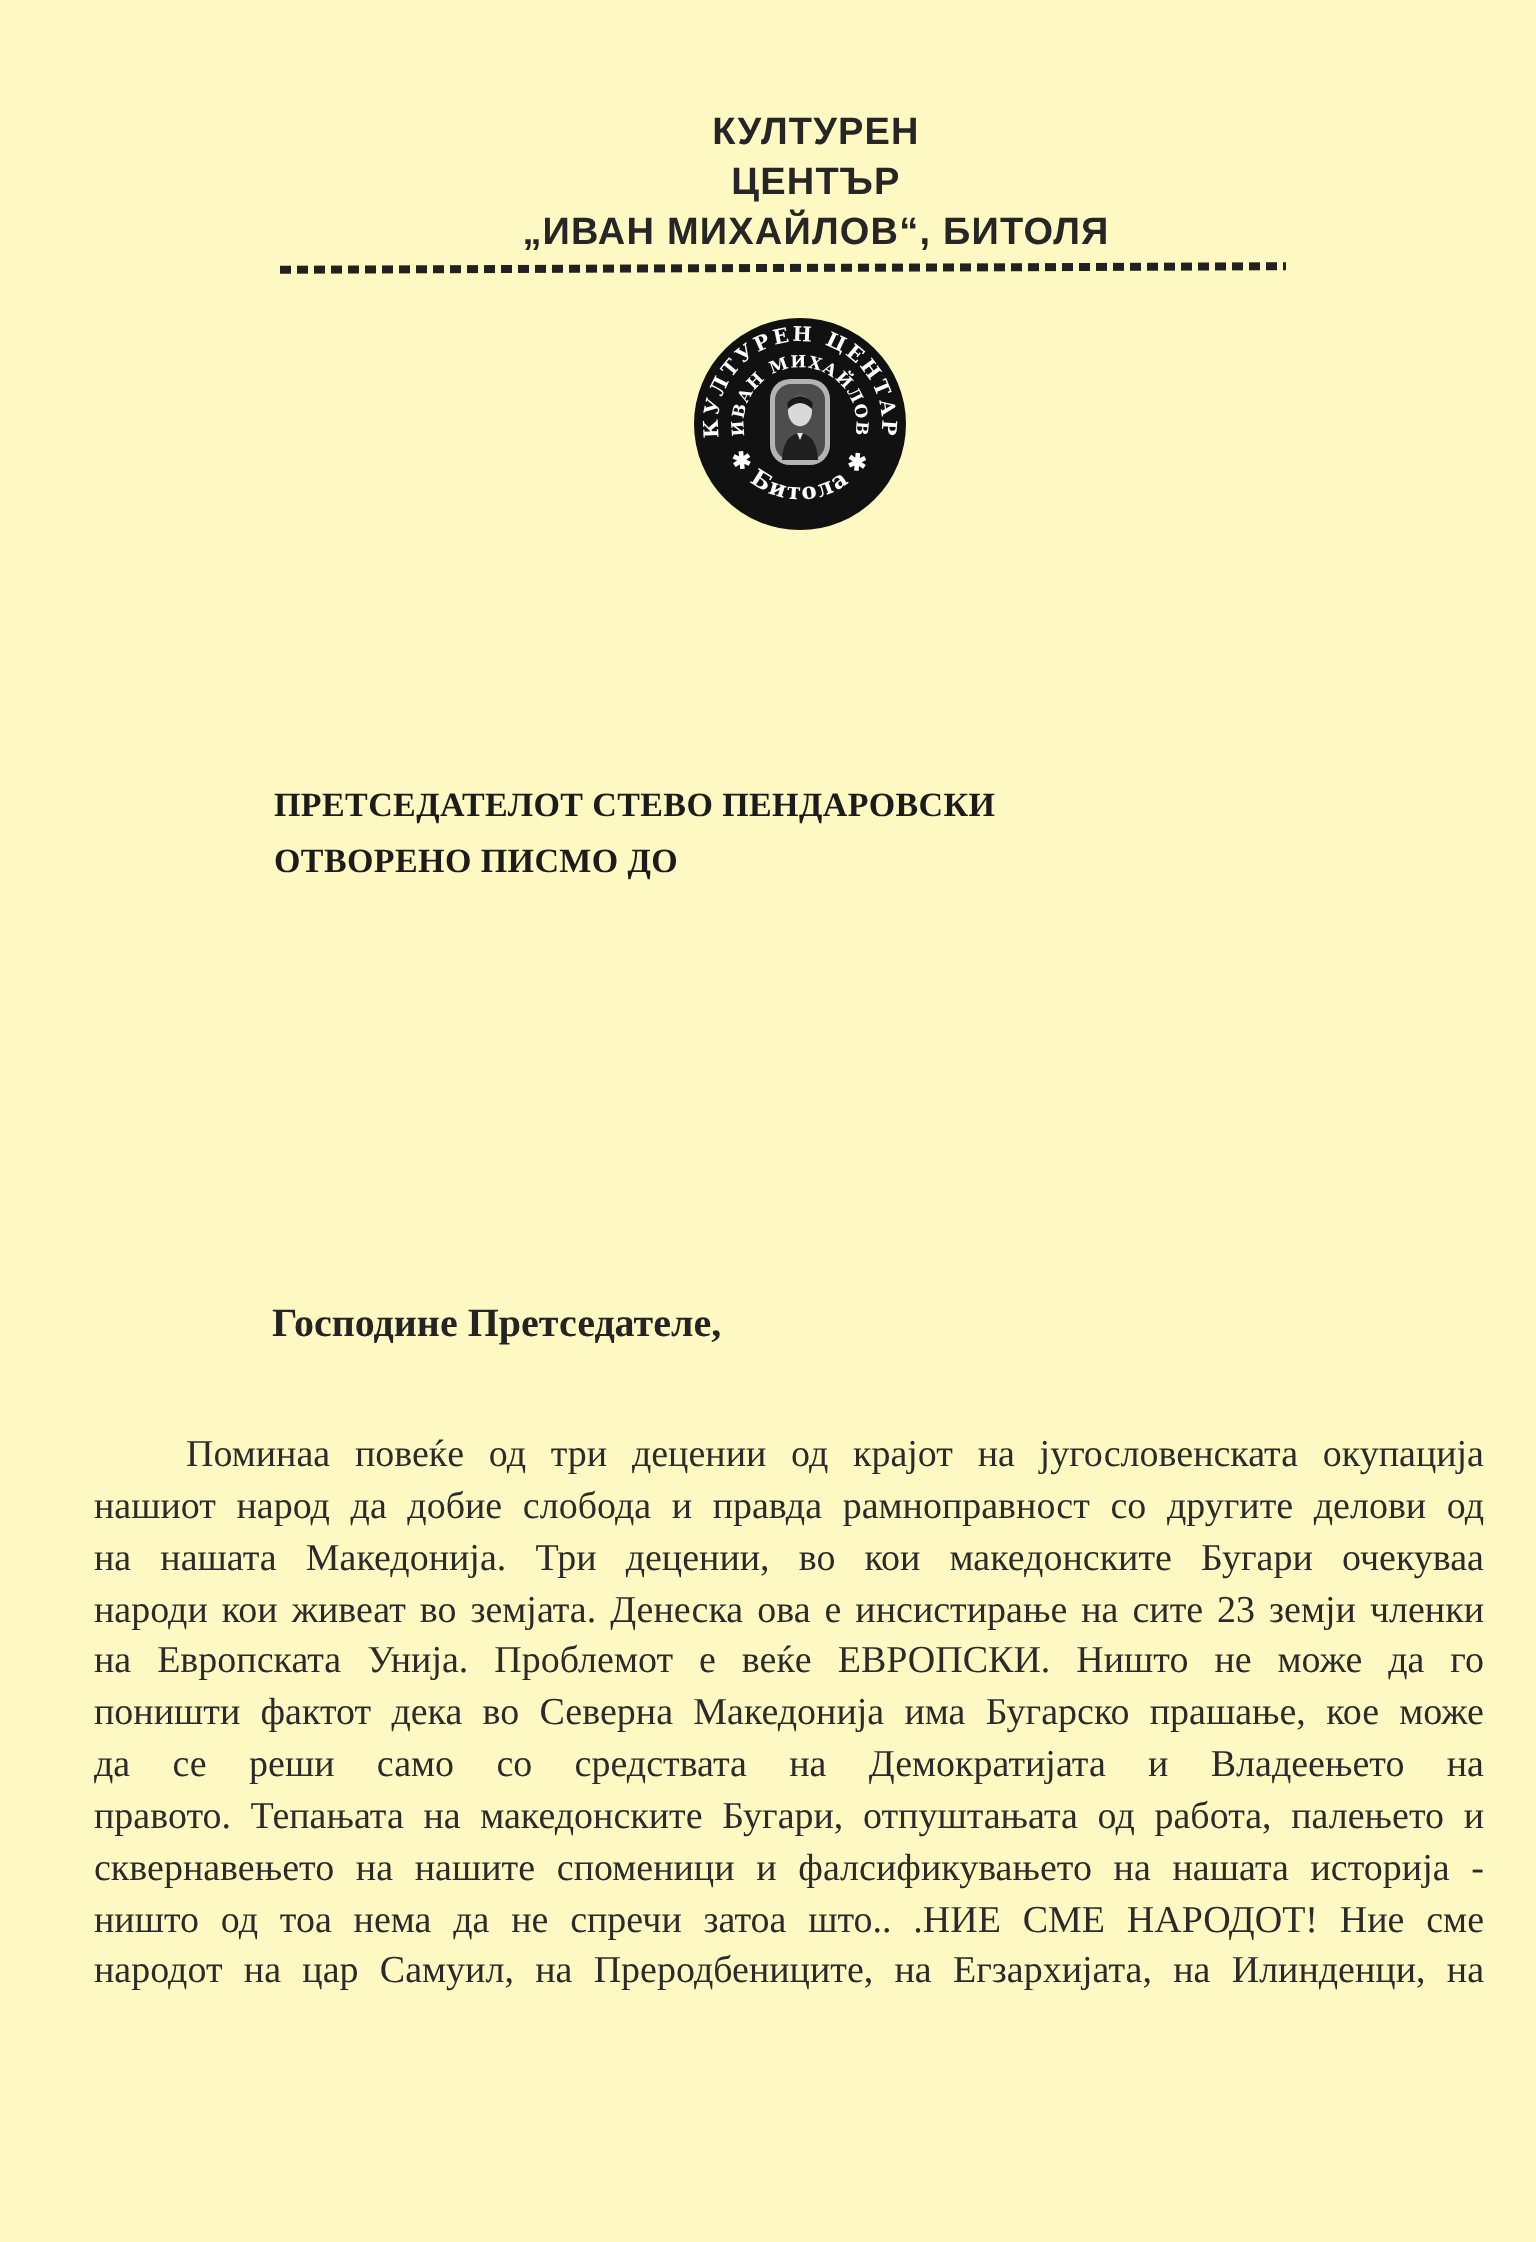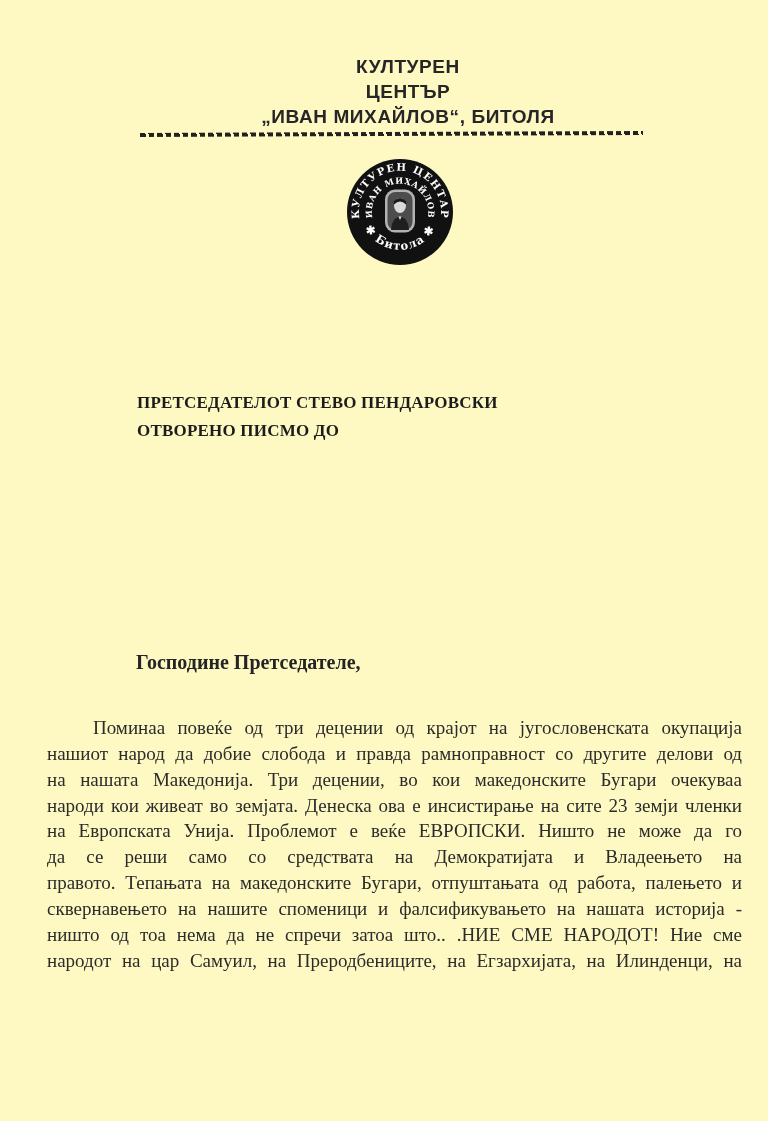--- a/index.html
+++ b/index.html
@@ -103,20 +103,21 @@
   </div>
 
   <div class="salutation">Господине Претседателе,</div>
 
   <div class="letter-body">
     <div class="body-line first-line">Поминаа повеќе од три децении од крајот на југословенската окупација</div>
     <div class="body-line">нашиот народ да добие слобода и правда рамноправност со другите делови од</div>
     <div class="body-line">на нашата Македонија.  Три децении, во кои македонските Бугари очекуваа</div>
     <div class="body-line">народи кои живеат во земјата.  Денеска ова е инсистирање на сите 23 земји членки</div>
     <div class="body-line">на Европската Унија.  Проблемот е веќе ЕВРОПСКИ.  Ништо не може да го</div>
+    <div class="body-line">поништи фактот дека во Северна Македонија има Бугарско прашање, кое може</div>
     <div class="body-line">да се реши само со средствата на Демократијата и Владеењето на</div>
     <div class="body-line">правото.  Тепањата на македонските Бугари, отпуштањата од работа, палењето и</div>
     <div class="body-line">сквернавењето на нашите споменици и фалсификувањето на нашата историја -</div>
     <div class="body-line">ништо од тоа нема да не спречи затоа што.. .НИЕ СМЕ НАРОДОТ!  Ние сме</div>
     <div class="body-line">народот на цар Самуил, на Преродбениците, на Егзархијата, на Илинденци, на</div>
   </div>
 
 </div>
 
 </body></html>

